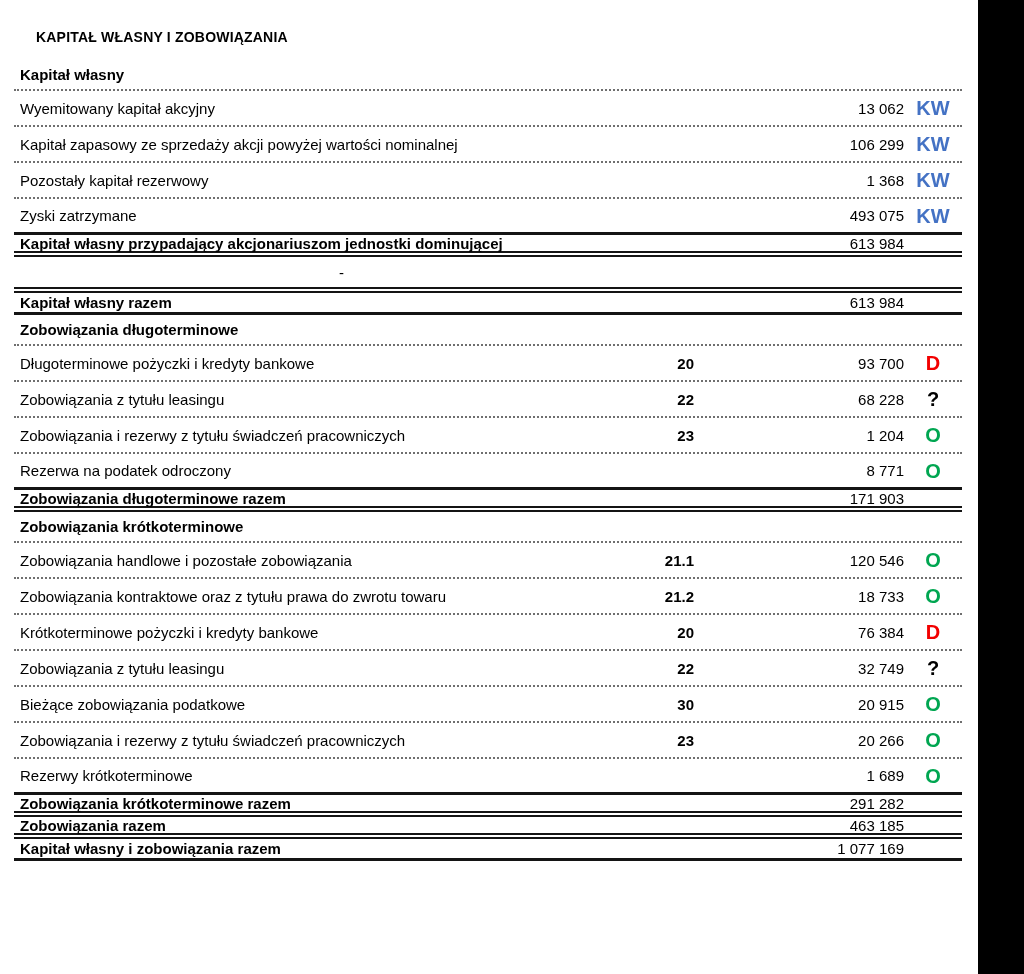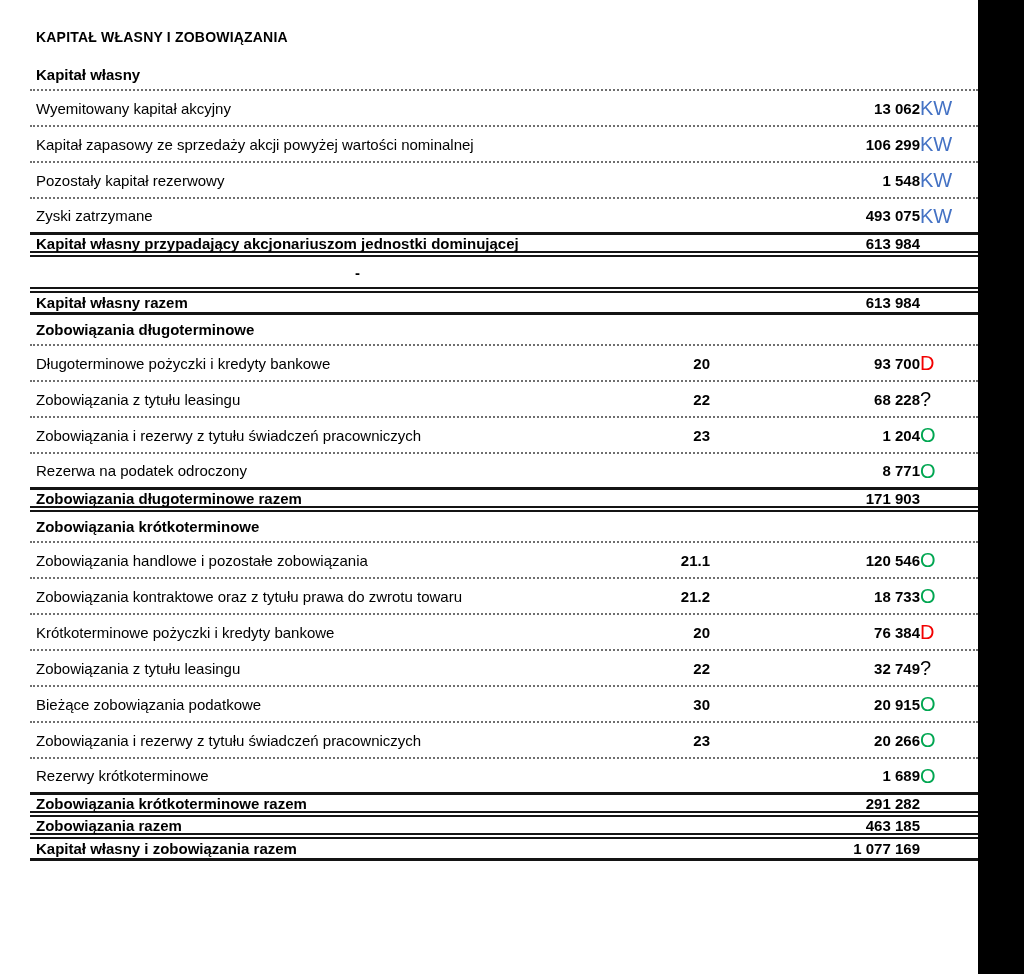--- a/index.html
+++ b/index.html
@@ -20,21 +20,21 @@
   .doc-title {
     margin: 28px 0 0 36px;
     font-size: 14px;
     font-weight: 700;
     letter-spacing: 0.2px;
     height: 18px;
     line-height: 18px;
   }
   .balance-table {
     position: absolute;
-    left: 30px;
+    left: 14px;
     top: 60px;
     width: 948px;
   }
   .row {
     display: flex;
     align-items: center;
     box-sizing: border-box;
     width: 100%;
   }
   .kind-section { height: 31px; }
@@ -56,28 +56,28 @@
   .cell.note {
     flex: 0 0 120px;
     text-align: right;
     font-size: 15px;
     font-weight: 700;
   }
   .cell.value {
     flex: 0 0 210px;
     text-align: right;
     font-size: 15px;
-    font-weight: 700;
+    font-weight: 400;
     white-space: nowrap;
   }
   .cell.flag {
     flex: 0 0 58px;
-    text-align: left;
+    text-align: center;
     font-size: 20px;
-    font-weight: 400;
+    font-weight: 700;
     line-height: 1;
   }
 </style>
 </head>
 <body>
 
 <div class="doc-title">KAPITAŁ WŁASNY I ZOBOWIĄZANIA</div>
 
 <div class="balance-table">
     <div class="row kind-section sep-dotted">
@@ -94,21 +94,21 @@
     </div>
     <div class="row kind-data sep-dotted">
       <div class="cell label">Kapitał zapasowy ze sprzedaży akcji powyżej wartości nominalnej</div>
       <div class="cell note"></div>
       <div class="cell value">106 299</div>
       <div class="cell flag" style="color: rgb(68, 114, 196);">KW</div>
     </div>
     <div class="row kind-data sep-dotted">
       <div class="cell label">Pozostały kapitał rezerwowy</div>
       <div class="cell note"></div>
-      <div class="cell value">1 548</div>
+      <div class="cell value">1 368</div>
       <div class="cell flag" style="color: rgb(68, 114, 196);">KW</div>
     </div>
     <div class="row kind-data sep-thick">
       <div class="cell label">Zyski zatrzymane</div>
       <div class="cell note"></div>
       <div class="cell value">493 075</div>
       <div class="cell flag" style="color: rgb(68, 114, 196);">KW</div>
     </div>
     <div class="row kind-total sep-double">
       <div class="cell label">Kapitał własny przypadający akcjonariuszom jednostki dominującej</div>

